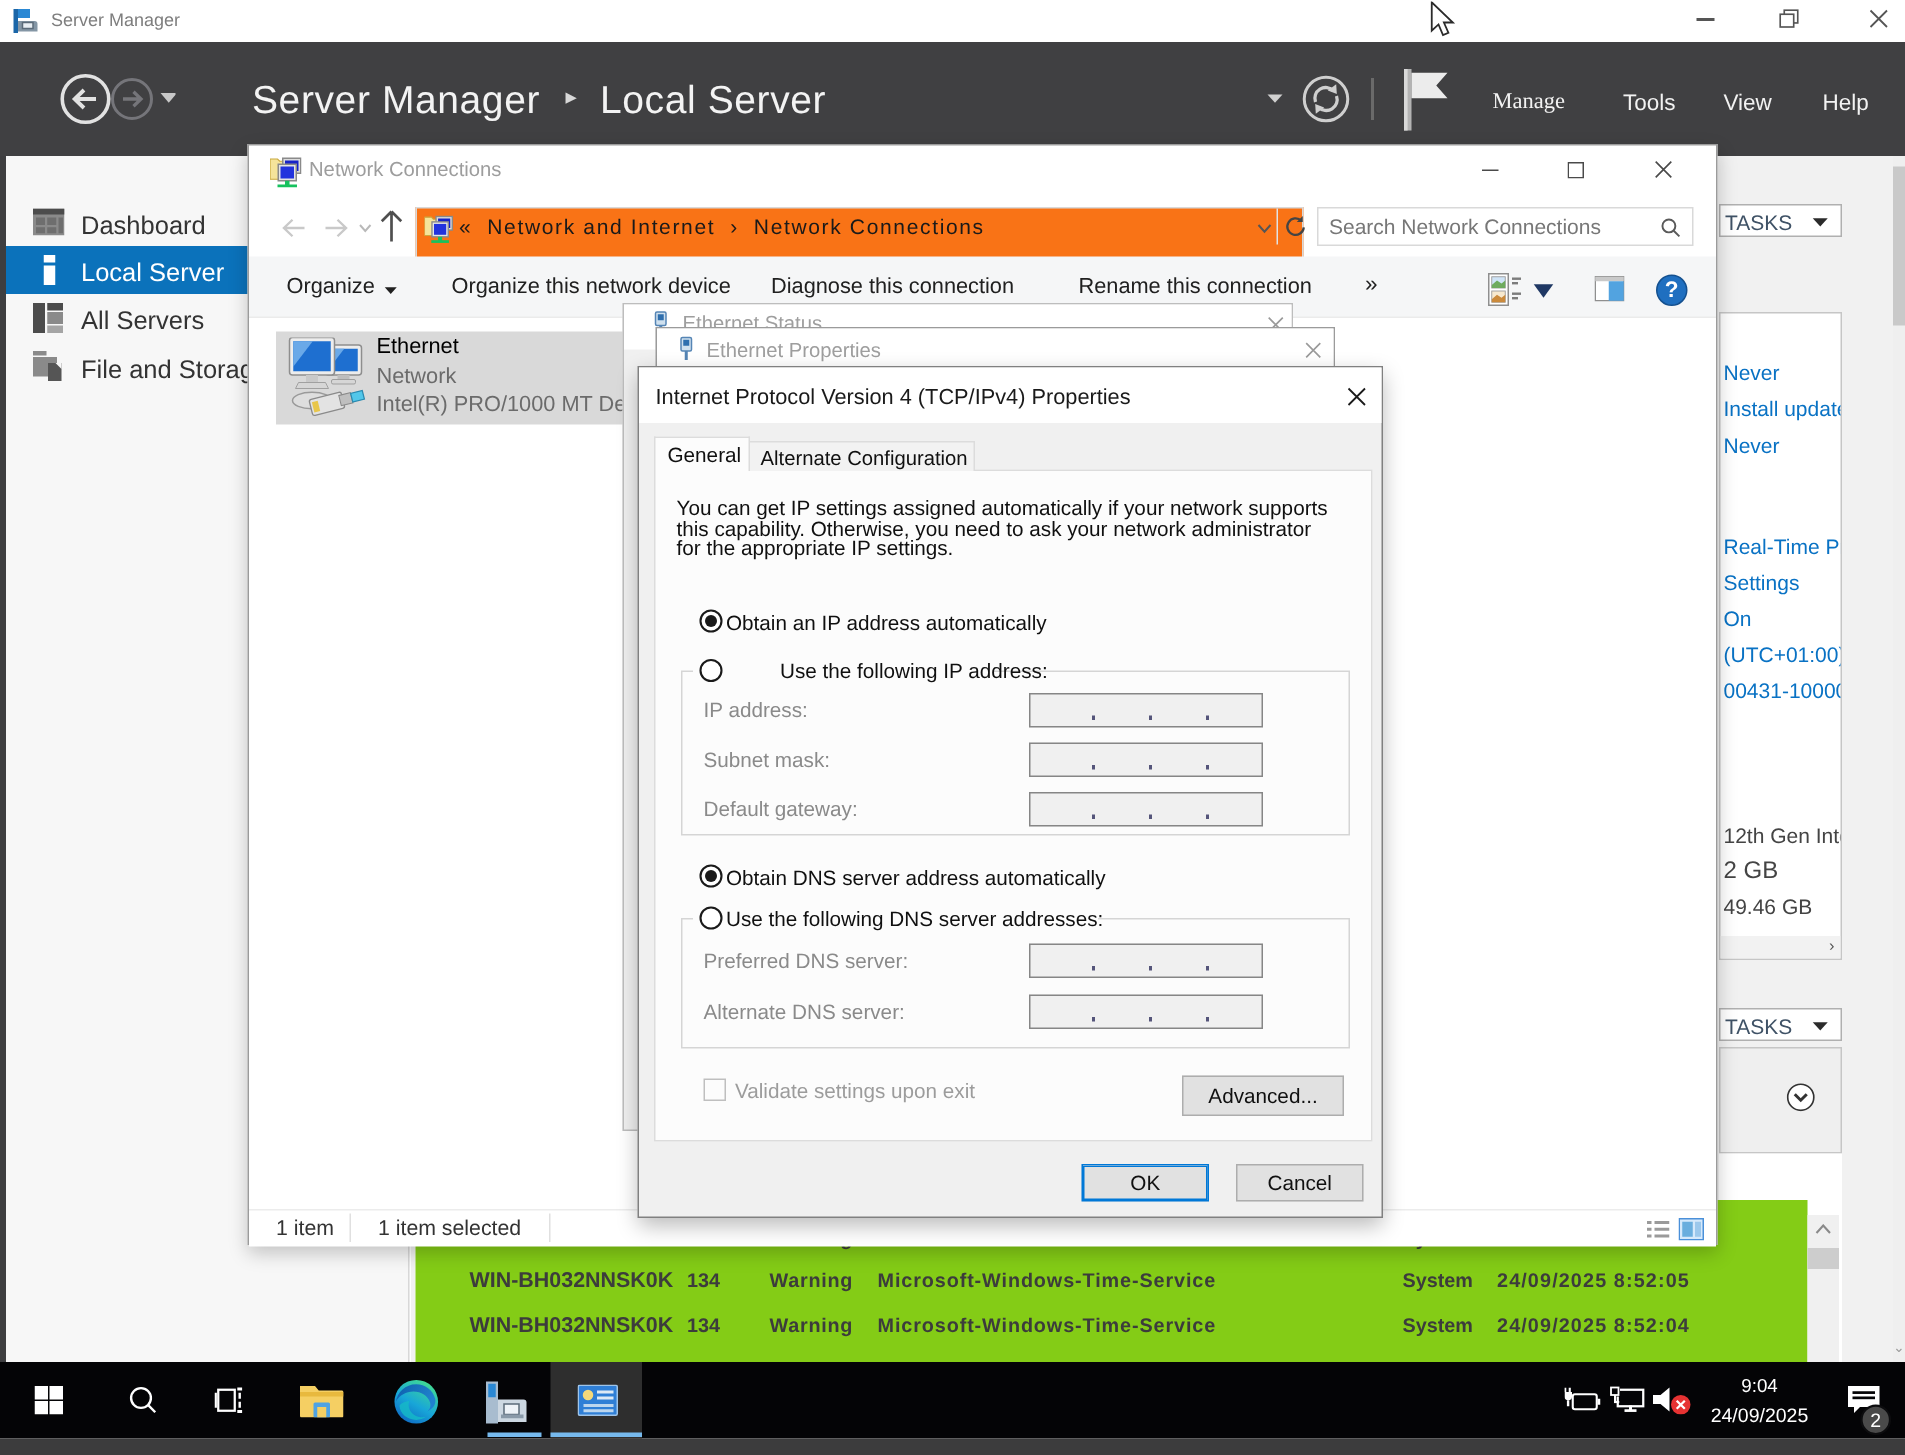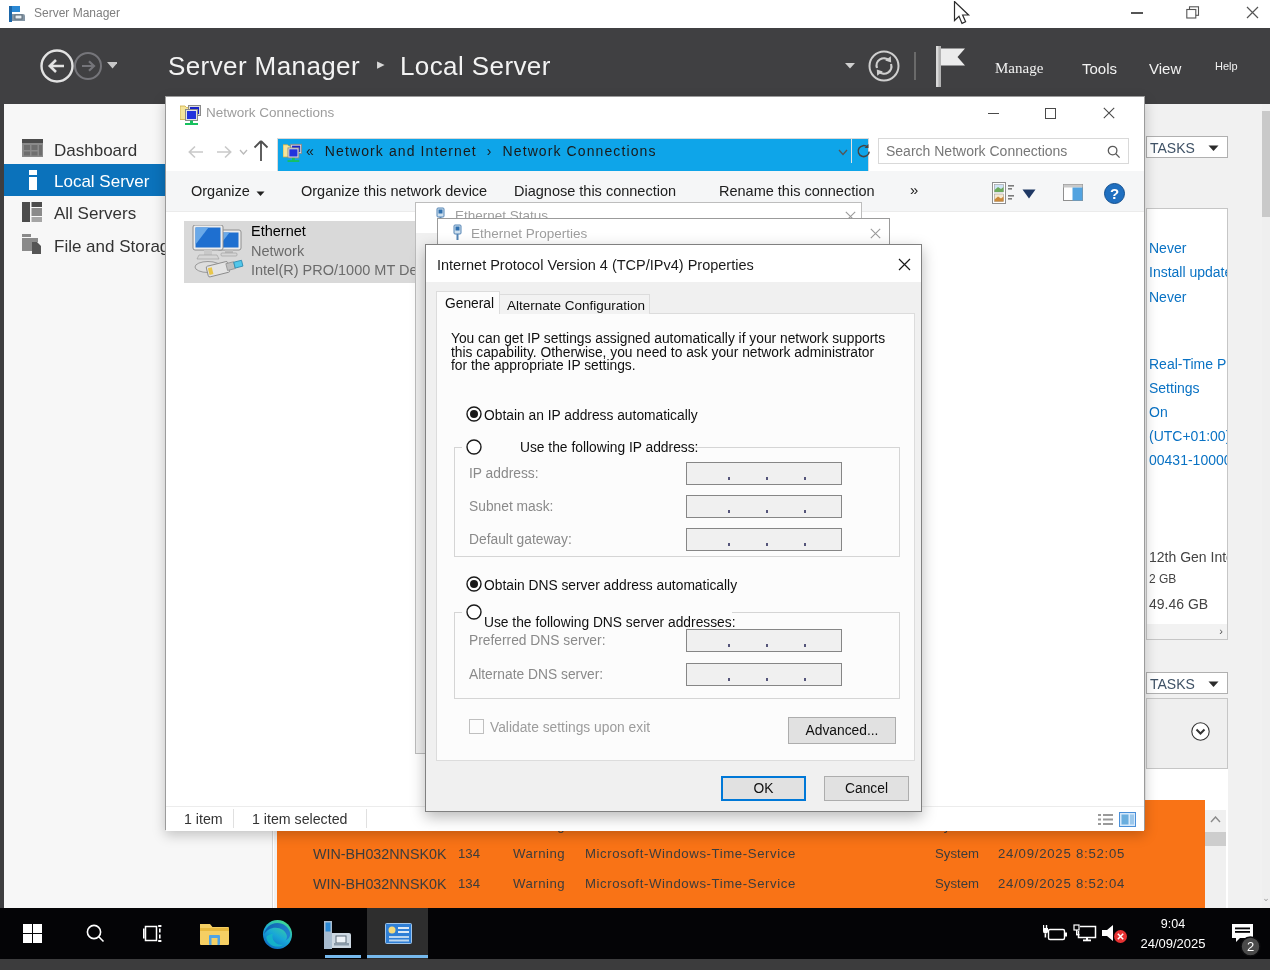--- a/index.html
+++ b/index.html
@@ -55,21 +55,21 @@
 </svg>
 <div class="abs" style="left:914px;top:52px;width:2px;height:28px;background:#6a6a6a;"></div>
 <svg class="abs" style="left:934px;top:46px" width="34" height="42" viewBox="0 0 34 42">
   <rect x="2" y="0" width="5" height="41" fill="#b3b3b3"></rect>
   <rect x="2" y="0" width="2.4" height="41" fill="#d9d9d9"></rect>
   <path d="M7 2.5 h24 l-7.5 8.5 7.5 8.5 H7 z" fill="#ececec"></path>
 </svg>
 <div class="abs" style="left:995px;top:60px;font-size:15px;color:#f2f2f2;font-family:Liberation Serif, serif;">Manage</div>
 <div class="abs" style="left:1082px;top:60px;font-size:15px;color:#f2f2f2;">Tools</div>
 <div class="abs" style="left:1149px;top:60px;font-size:15px;color:#f2f2f2;">View</div>
-<div class="abs" style="left:1215px;top:60px;font-size:11px;color:#f2f2f2;">Help</div>
+<div class="abs" style="left:1215px;top:60px;font-size:15px;color:#f2f2f2;">Help</div>
 
 <div class="abs" style="left:0;top:104px;width:4px;height:804px;background:#3e3e40;"></div>
 
 <div class="abs" style="left:4px;top:104px;width:269px;height:804px;background:#f7f7f7;border-right:1px solid #d8d8d8;"></div>
 
 <div class="abs" style="left:274px;top:104px;width:996px;height:804px;background:#f1f1f1;"></div>
 <div class="abs" style="left:277px;top:104px;width:949px;height:804px;background:#ffffff;"></div>
 <div class="abs" style="left:1139px;top:104px;width:123px;height:804px;background:#f1f1f1;"></div>
 
 <div class="abs" style="left:4px;top:164px;width:263px;height:32px;background:#0b72bb;"></div>
@@ -113,21 +113,21 @@
 <div class="abs" style="left:1146px;top:164px;width:82px;height:432px;background:#fff;border:1px solid #c6c6c6;overflow:hidden;margin-top:44px;">
   <div style="position:absolute;left:2px;top:31px;font-size:14px;color:#0972c4;white-space:nowrap;">Never</div>
   <div style="position:absolute;left:2px;top:55px;font-size:14px;color:#0972c4;white-space:nowrap;">Install updates</div>
   <div style="position:absolute;left:2px;top:80px;font-size:14px;color:#0972c4;white-space:nowrap;">Never</div>
   <div style="position:absolute;left:2px;top:147px;font-size:14px;color:#0972c4;white-space:nowrap;">Real-Time Protection</div>
   <div style="position:absolute;left:2px;top:171px;font-size:14px;color:#0972c4;white-space:nowrap;">Settings</div>
   <div style="position:absolute;left:2px;top:195px;font-size:14px;color:#0972c4;white-space:nowrap;">On</div>
   <div style="position:absolute;left:2px;top:219px;font-size:14px;color:#0972c4;white-space:nowrap;">(UTC+01:00)</div>
   <div style="position:absolute;left:2px;top:243px;font-size:14px;color:#0972c4;white-space:nowrap;">00431-10000</div>
   <div style="position:absolute;left:2px;top:340px;font-size:14px;color:#444;white-space:nowrap;">12th Gen Intel</div>
-  <div style="position:absolute;left:2px;top:363px;font-size:12px;color:#444;white-space:nowrap;">2 GB</div>
+  <div style="position:absolute;left:2px;top:363px;font-size:16px;color:#444;white-space:nowrap;">2 GB</div>
   <div style="position:absolute;left:2px;top:387px;font-size:14px;color:#444;white-space:nowrap;">49.46 GB</div>
   <div style="position:absolute;left:0;bottom:0;width:100%;height:15px;background:#f2f2f2;">
     <span style="position:absolute;right:4px;top:1px;font-size:11px;color:#555;">›</span>
   </div>
 </div>
 <div class="abs" style="left:1146px;top:672px;width:82px;height:22px;background:#fff;border:1px solid #b0b0b0;">
   <span style="position:absolute;left:3px;top:3px;font-size:14px;color:#3f5266;">TASKS</span>
   <svg style="position:absolute;right:8px;top:8px" width="11" height="7" viewBox="0 0 11 7">
       <path d="M0.5 0.5 l5 5.5 5-5.5 z" fill="#2b2b2b"></path>
     </svg>
@@ -136,21 +136,21 @@
 <div class="abs" style="left:1146px;top:769px;width:82px;height:139px;background:#fff;"></div>
 <svg class="abs" style="left:1191px;top:722px" width="19" height="19" viewBox="0 0 19 19">
   <circle cx="9.5" cy="9.5" r="8.7" fill="#fff" stroke="#333" stroke-width="1.1"></circle>
   <path d="M5.5 7.5 l4 4 4-4" fill="none" stroke="#333" stroke-width="2"></path>
 </svg>
 
 <div class="abs" style="left:1262px;top:104px;width:8px;height:804px;background:#efefef;"></div>
 <div class="abs" style="left:1262px;top:111px;width:8px;height:106px;background:#c9c9c9;"></div>
 <div class="abs" style="left:1262px;top:893px;width:8px;height:15px;background:#efefef;color:#9a9a9a;font-size:9px;text-align:center;">⌄</div>
 
-<div class="abs" style="left:277px;top:800px;width:928px;height:108px;background:#f97316;overflow:hidden;font-size:13.2px;color:#3c3c3c;">
+<div class="abs" style="left:277px;top:800px;width:928px;height:108px;background:#84cc16;overflow:hidden;font-size:13.2px;color:#3c3c3c;font-weight:bold;">
   <div style="position:absolute;left:36px;top:18px;white-space:nowrap;font-size:14.3px;">WIN-BH032NNSK0K</div>
   <div style="position:absolute;left:181px;top:18px;">134</div>
   <div style="position:absolute;left:236px;top:18px;letter-spacing:0.5px;">Warning</div>
   <div style="position:absolute;left:308px;top:18px;white-space:nowrap;letter-spacing:0.6px;">Microsoft-Windows-Time-Service</div>
   <div style="position:absolute;left:658px;top:18px;">System</div>
   <div style="position:absolute;left:721px;top:18px;white-space:nowrap;letter-spacing:0.75px;">24/09/2025 8:52:06</div>
   <div style="position:absolute;left:36px;top:46px;white-space:nowrap;font-size:14.3px;">WIN-BH032NNSK0K</div>
   <div style="position:absolute;left:181px;top:46px;">134</div>
   <div style="position:absolute;left:236px;top:46px;letter-spacing:0.5px;">Warning</div>
   <div style="position:absolute;left:308px;top:46px;white-space:nowrap;letter-spacing:0.6px;">Microsoft-Windows-Time-Service</div>
@@ -192,21 +192,21 @@
     </svg>
 
   <svg style="position:absolute;left:21px;top:46px" width="76" height="18" viewBox="0 0 76 18">
     <path d="M16 9 H2 M8 3.5 L2.3 9 L8 14.5" stroke="#c9c9c9" stroke-width="1.6" fill="none"></path>
     <path d="M30 9 H44 M38 3.5 L43.7 9 L38 14.5" stroke="#c9c9c9" stroke-width="1.6" fill="none"></path>
     <path d="M53 7 l3.5 4 3.5 -4" stroke="#b9b9b9" stroke-width="1.3" fill="none"></path>
   </svg>
   <svg style="position:absolute;left:86px;top:42px" width="18" height="24" viewBox="0 0 18 24">
       <path d="M9 2 V22 M9 2 L2.5 8.5 M9 2 L15.5 8.5" stroke="#4f4f4f" stroke-width="1.8" fill="none"></path>
     </svg>
-  <div style="position:absolute;left:111px;top:41px;width:592px;height:43px;background:#0ea5e9;border:1px solid #d9d9d9;text-align:center;">
+  <div style="position:absolute;left:111px;top:41px;width:592px;height:43px;background:#f97316;border:1px solid #d9d9d9;text-align:center;">
     <svg style="position:absolute;left:5px;top:3px" width="19" height="20" viewBox="0 0 21 22">
       <path d="M0 3 h5 l1.5 1.5 H13 v12 H0 z" fill="#f5e49a" stroke="#caa93f" stroke-width="0.8"></path>
       <rect x="8.5" y="2.5" width="12" height="10" fill="#dcdcdc" stroke="#8a8a8a"></rect>
       <rect x="10" y="4" width="9" height="7" fill="#1722c8"></rect>
       <rect x="5.5" y="6.5" width="12" height="11" fill="#e4e4e4" stroke="#8a8a8a"></rect>
       <rect x="7" y="8" width="9" height="8" fill="#2233dd"></rect>
       <rect x="10" y="17.5" width="3" height="3" fill="#17c15e"></rect>
       <rect x="5" y="20" width="13" height="2" fill="#17c15e"></rect>
     </svg>
     <div style="position:absolute;left:28px;top:4px;font-size:14px;letter-spacing:1.1px;color:#1a1a1a;">«&nbsp; Network and Internet&nbsp; ›&nbsp; Network Connections</div>
@@ -371,21 +371,21 @@
     <circle cx="8" cy="8" r="7" fill="#fff" stroke="#1a1a1a" stroke-width="1.4"></circle>
     <circle cx="8" cy="8" r="4" fill="#1a1a1a"></circle>
   </svg>
   <div style="position:absolute;left:58px;top:333px;">Obtain DNS server address automatically</div>
 
   <div style="position:absolute;left:28px;top:367px;width:446px;height:87px;border:1px solid #d5d5d5;"></div>
   <div style="position:absolute;left:36px;top:359px;width:270px;height:17px;background:#fcfcfc;"></div>
   <svg style="position:absolute;left:40px;top:359px" width="16" height="16" viewBox="0 0 16 16">
     <circle cx="8" cy="8" r="7" fill="#fff" stroke="#1a1a1a" stroke-width="1.4"></circle>
   </svg>
-  <div style="position:absolute;left:58px;top:360px;margin-top:10px;">Use the following DNS server addresses:</div>
+  <div style="position:absolute;left:58px;top:360px;">Use the following DNS server addresses:</div>
 
   <div style="position:absolute;left:43px;top:388px;color:#8a8a8a;">Preferred DNS server:</div>
   <div style="position:absolute;left:43px;top:422px;color:#8a8a8a;">Alternate DNS server:</div>
   <div class="ipbox" style="position:absolute;left:260px;top:384px;"></div>
   <div class="ipbox" style="position:absolute;left:260px;top:418px;"></div>
 
   <div style="position:absolute;left:43px;top:474px;width:15px;height:15px;background:#fcfcfc;border:1px solid #bfbfbf;"></div>
   <div style="position:absolute;left:64px;top:475px;color:#9c9c9c;">Validate settings upon exit</div>
   <div style="position:absolute;left:362px;top:472px;width:108px;height:27px;background:#e1e1e1;border:1px solid #adadad;text-align:center;line-height:25px;">Advanced...</div>
 

